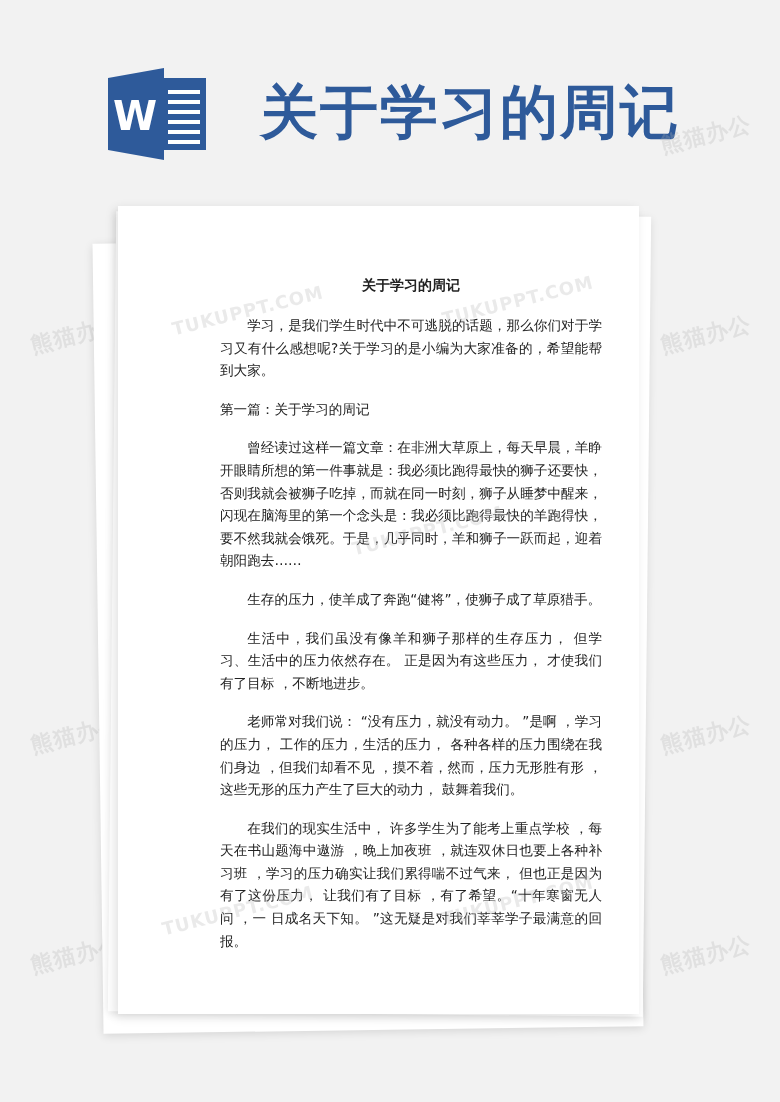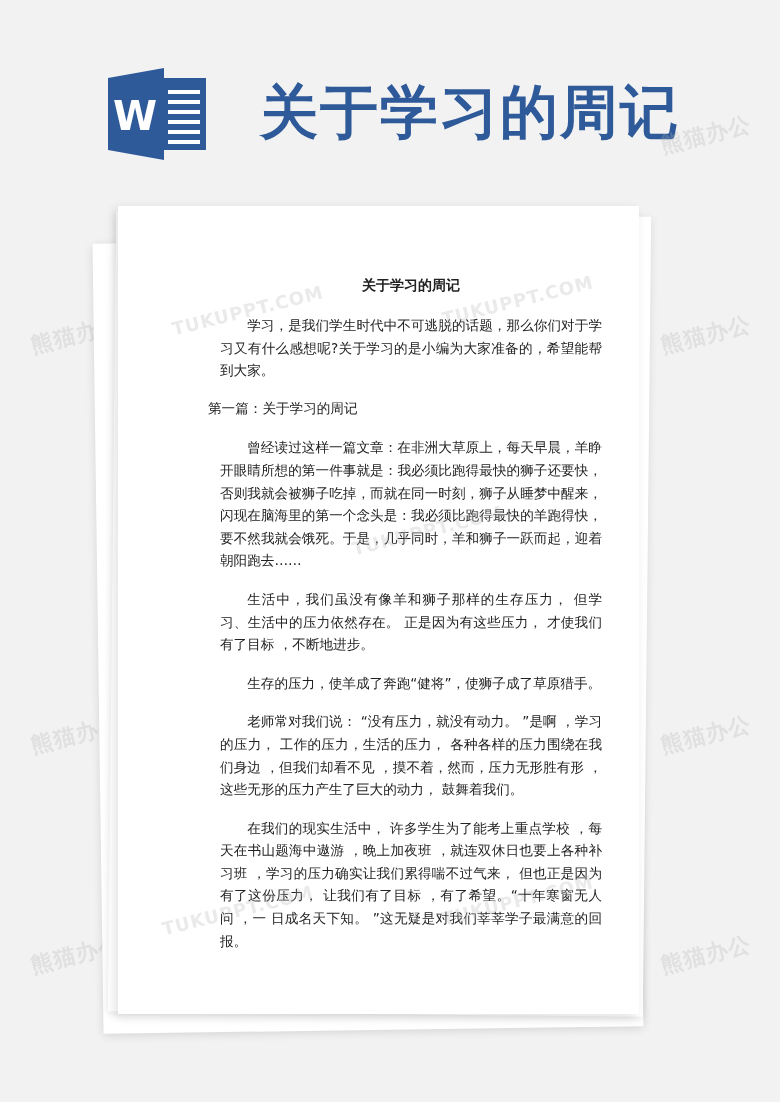--- a/index.html
+++ b/index.html
@@ -32,21 +32,21 @@
   .paper-front {
     left:118px; top:206px; width:521px; height:808px;
     box-shadow:-3px 3px 10px rgba(0,0,0,0.12);
   }
   .doc-body {
     position:absolute; left:204px; top:272px; width:414px;
     color:#222; font-size:13.6px; line-height:22.6px;
   }
   .doc-title { text-align:center; font-weight:bold; font-size:14px; margin:0 0 14px 0; line-height:26px; }
   .p { margin:16px; text-indent:2em; text-align:justify; }
-  .sec { margin:4px;font-family:Liberation Serif, serif; }
+  .sec { margin:16px; }
   .watermark {
     position:absolute; color:rgba(180,180,180,0.28); font-weight:bold; font-size:22px;
     transform:rotate(-14deg); white-space:nowrap; pointer-events:none; letter-spacing:1px;
   }
 </style>
 </head>
 <body>
 
 <div class="header">
   <svg class="word-icon" viewBox="0 0 100 92">
@@ -75,22 +75,22 @@
 
 <div class="paper paper-back2"></div>
 <div class="paper paper-back1"></div>
 <div class="paper paper-front"></div>
 
 <div class="doc-body">
   <p class="doc-title">关于学习的周记</p>
   <p class="p">学习，是我们学生时代中不可逃脱的话题，那么你们对于学习又有什么感想呢?关于学习的是小编为大家准备的，希望能帮到大家。</p>
   <p class="sec">第一篇：关于学习的周记</p>
   <p class="p">曾经读过这样一篇文章：在非洲大草原上，每天早晨，羊睁开眼睛所想的第一件事就是：我必须比跑得最快的狮子还要快，否则我就会被狮子吃掉，而就在同一时刻，狮子从睡梦中醒来，闪现在脑海里的第一个念头是：我必须比跑得最快的羊跑得快，要不然我就会饿死。于是，几乎同时，羊和狮子一跃而起，迎着朝阳跑去……</p>
+  <p class="p">生存的压力，使羊成了奔跑“健将”，使狮子成了草原猎手。</p>
   <p class="p">生活中，我们虽没有像羊和狮子那样的生存压力， 但学习、生活中的压力依然存在。 正是因为有这些压力， 才使我们有了目标 ，不断地进步。</p>
-  <p class="p">生存的压力，使羊成了奔跑“健将”，使狮子成了草原猎手。</p>
   <p class="p">老师常对我们说： “没有压力，就没有动力。 ”是啊 ，学习的压力， 工作的压力，生活的压力， 各种各样的压力围绕在我们身边 ，但我们却看不见 ，摸不着，然而，压力无形胜有形 ，这些无形的压力产生了巨大的动力， 鼓舞着我们。</p>
   <p class="p">在我们的现实生活中， 许多学生为了能考上重点学校 ，每天在书山题海中遨游 ，晚上加夜班 ，就连双休日也要上各种补习班 ，学习的压力确实让我们累得喘不过气来， 但也正是因为有了这份压力， 让我们有了目标 ，有了希望。“十年寒窗无人问 ，一 日成名天下知。 ”这无疑是对我们莘莘学子最满意的回报。</p>
 </div>
 
 <div class="watermark" style="left:170px;top:300px;font-size:18px;"><span>TUKUPPT.COM</span></div>
 <div class="watermark" style="left:440px;top:290px;font-size:18px;"><span>TUKUPPT.COM</span></div>
 <div class="watermark" style="left:350px;top:520px;font-size:18px;"><span>TUKUPPT.COM</span></div>
 <div class="watermark" style="left:160px;top:900px;font-size:18px;"><span>TUKUPPT.COM</span></div>
 <div class="watermark" style="left:440px;top:890px;font-size:18px;"><span>TUKUPPT.COM</span></div>
 

